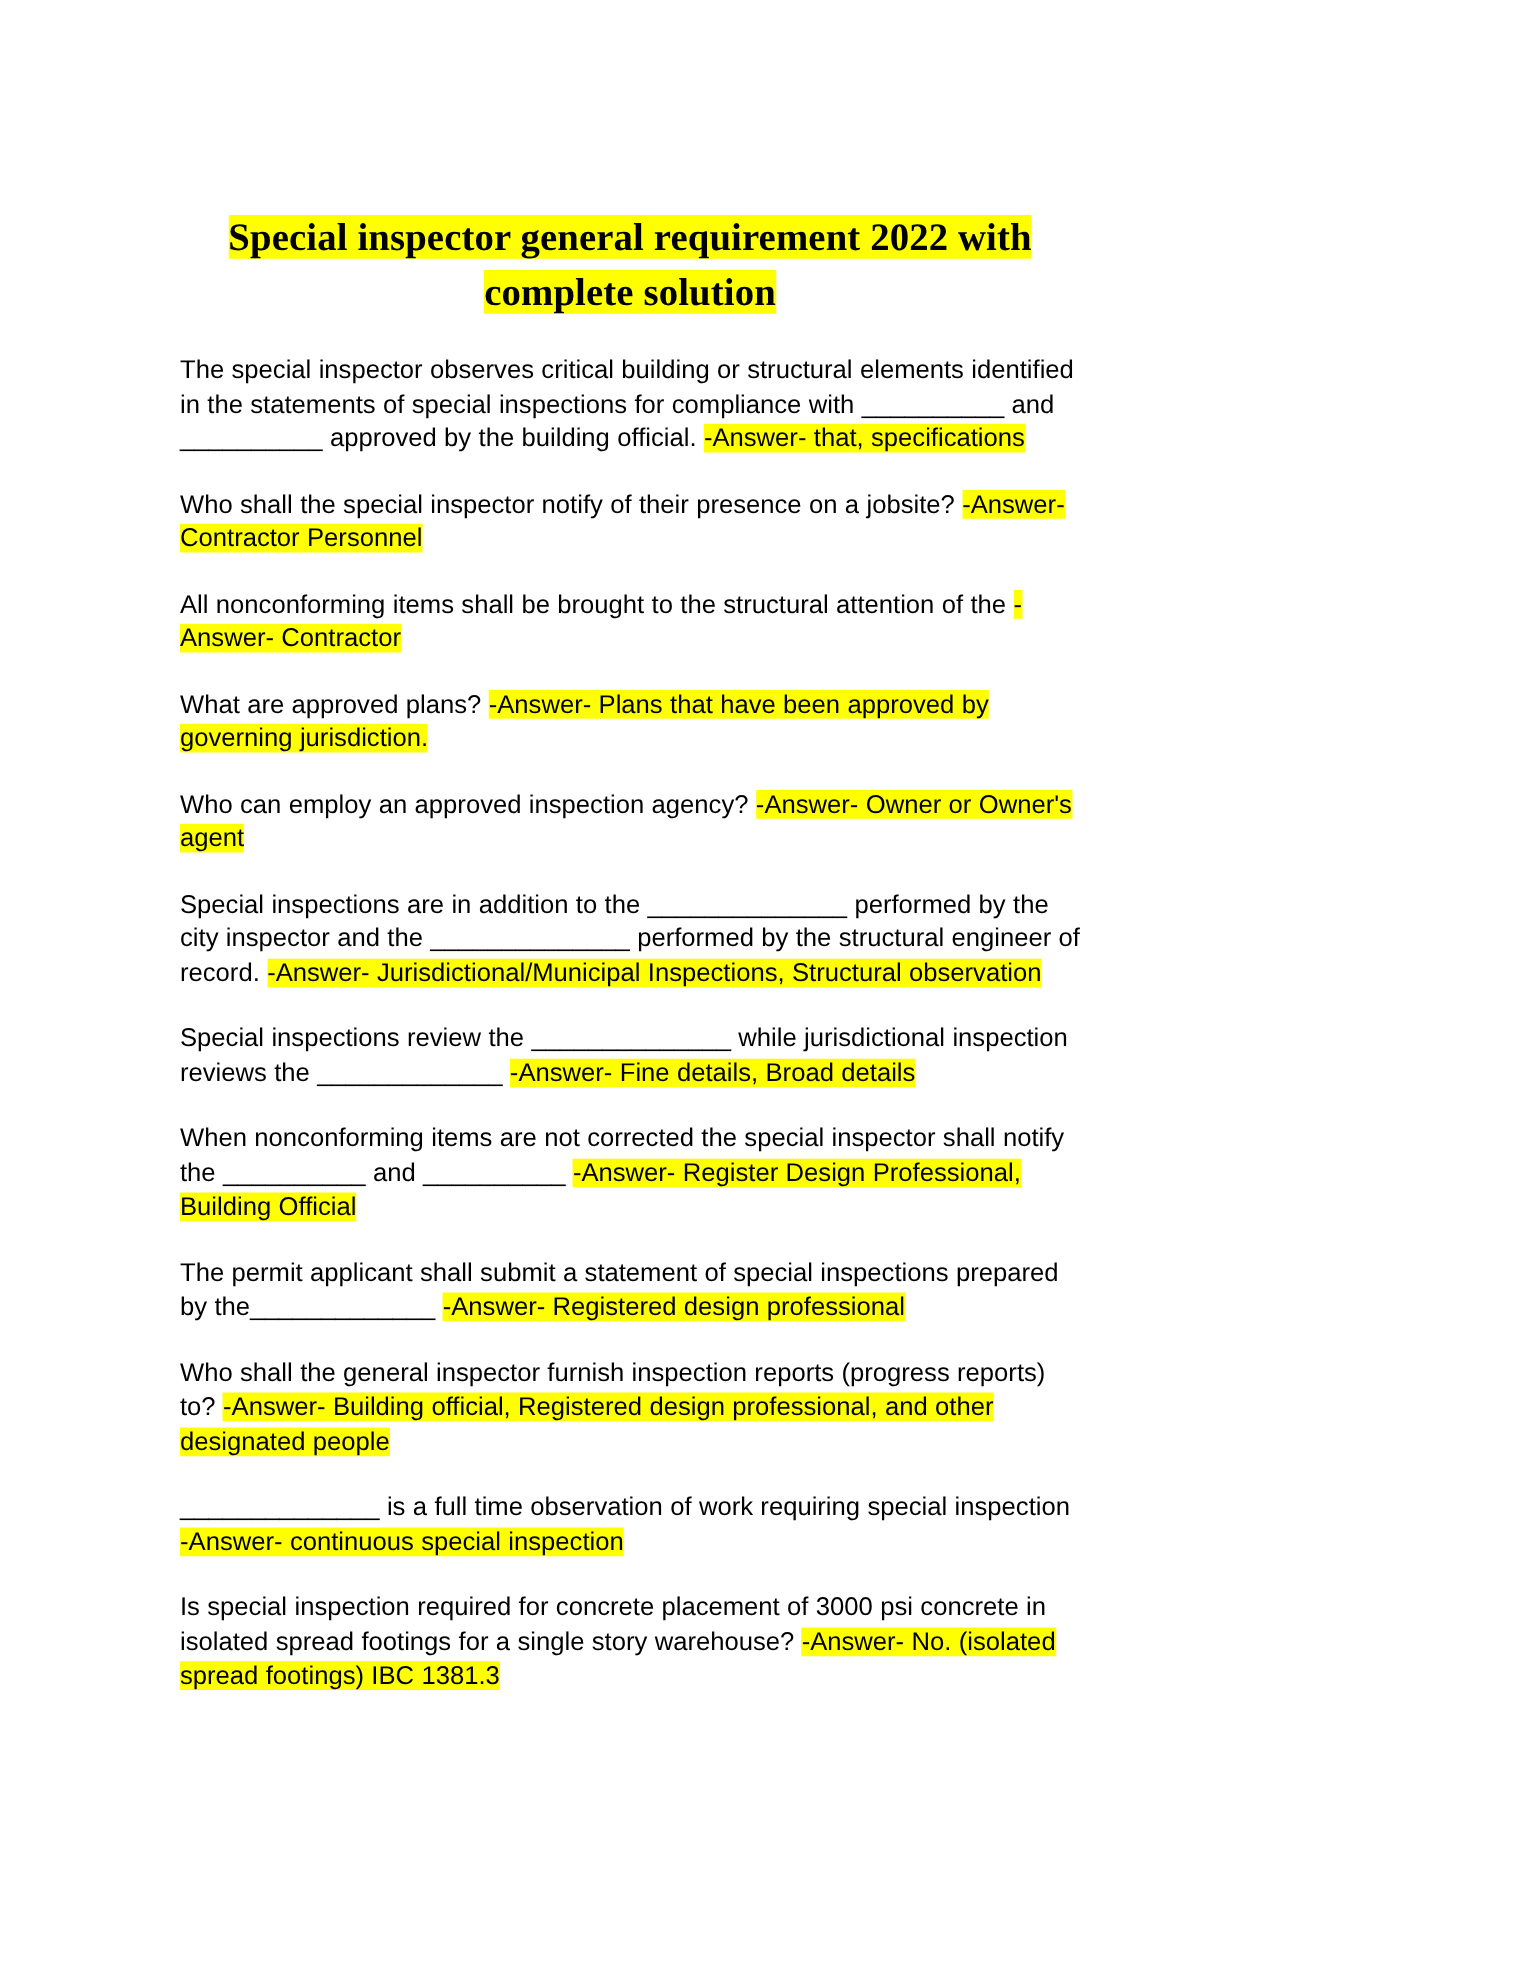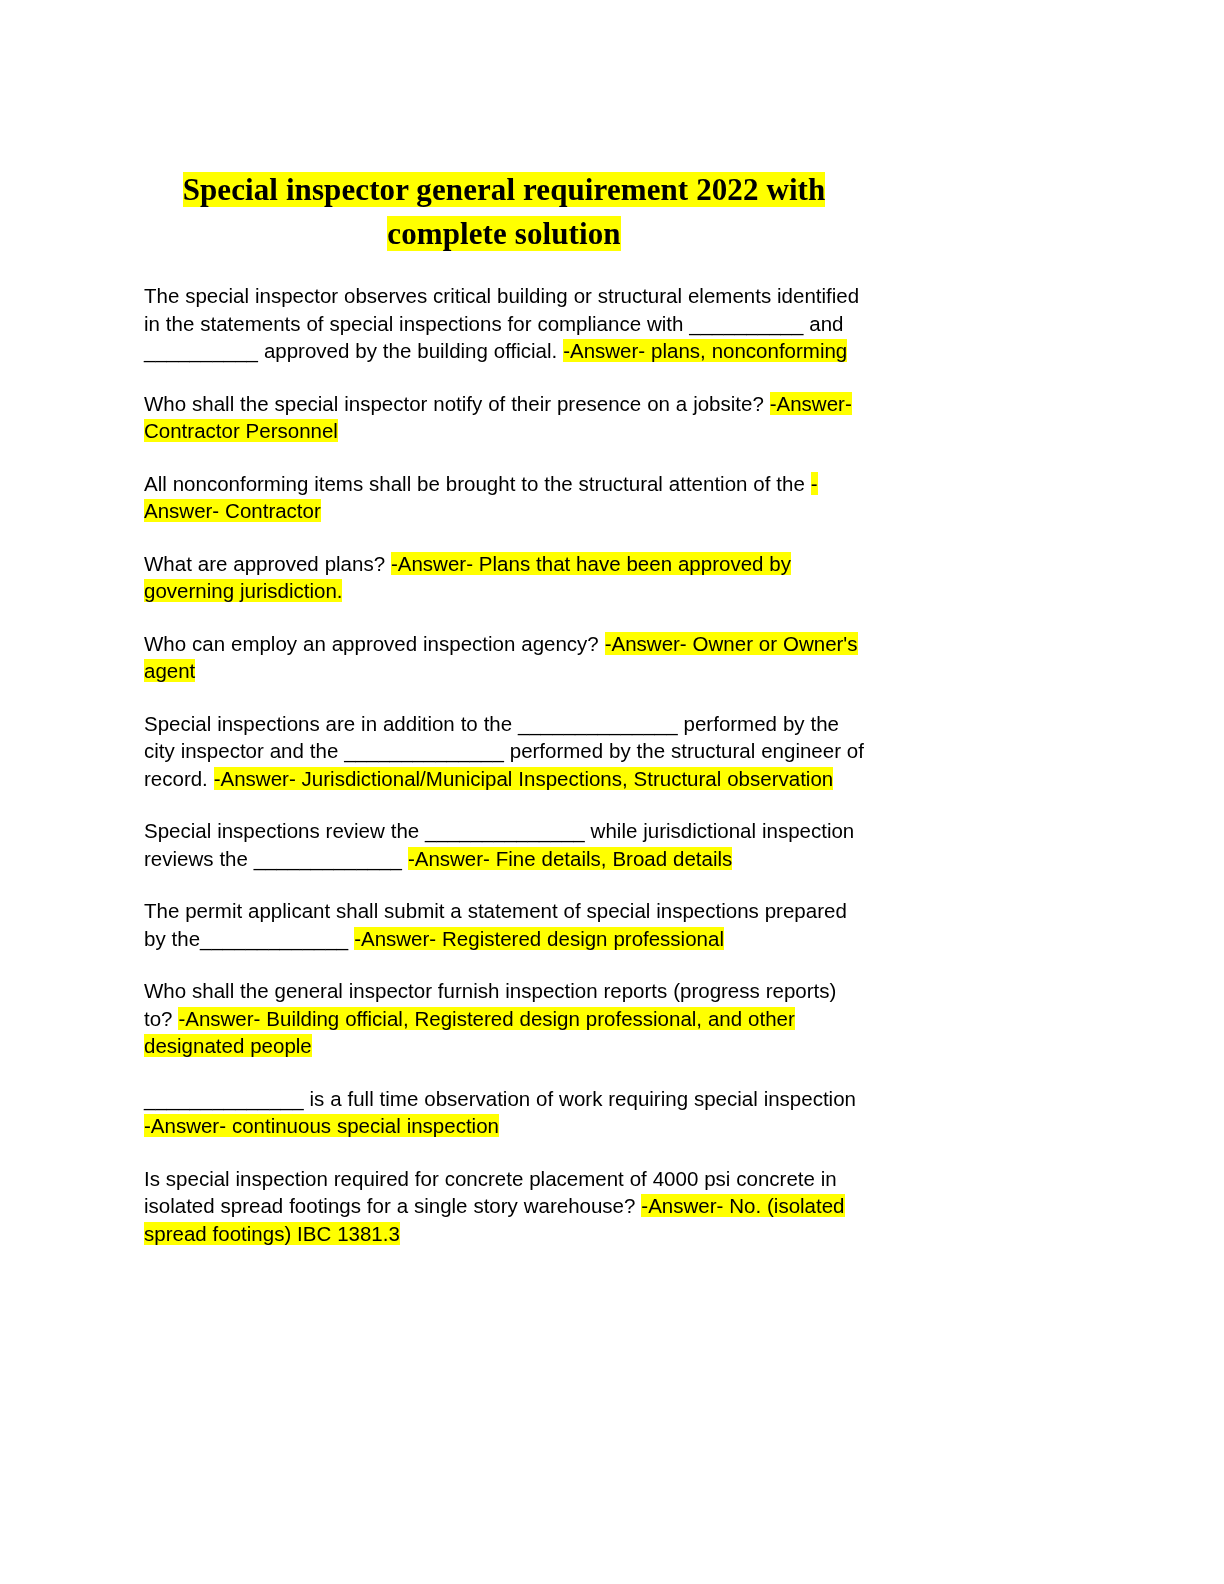--- a/index.html
+++ b/index.html
@@ -51,21 +51,21 @@
 <body>
 
 <div class="page">
 
   <h1 class="doc-title">
     <span class="hl">Special inspector general requirement 2022 with complete solution</span>
   </h1>
 
 
   <p class="qa">
-    <span>The special inspector observes critical building or structural elements identified in the statements of special inspections for compliance with __________ and __________ approved by the building official. </span><span class="hl"><span>-</span><span>Answer- plans, nonconforming</span></span><span></span>
+    <span>The special inspector observes critical building or structural elements identified in the statements of special inspections for compliance with __________ and __________ approved by the building official. </span><span class="hl"><span>-</span><span>Answer- that, specifications</span></span><span></span>
   </p>
 
   <p class="qa">
     <span>Who shall the special inspector notify of their presence on a jobsite? </span><span class="hl"><span>-</span><span>Answer- Contractor Personnel</span></span><span></span>
   </p>
 
   <p class="qa">
     <span>All nonconforming items shall be brought to the structural attention of the </span><span class="hl"><span>-</span><span>Answer- Contractor</span></span><span></span>
   </p>
 
@@ -78,31 +78,34 @@
   </p>
 
   <p class="qa">
     <span>Special inspections are in addition to the ______________ performed by the city inspector and the ______________ performed by the structural engineer of record. </span><span class="hl"><span></span><span>-Answer- Jurisdictional/Municipal Inspections, Structural observation</span></span><span></span>
   </p>
 
   <p class="qa">
     <span>Special inspections review the ______________ while jurisdictional inspection reviews the _____________ </span><span class="hl"><span>-</span><span>Answer- Fine details, Broad details</span></span><span></span>
   </p>
 
+  <p class="qa">
+    <span>When nonconforming items are not corrected the special inspector shall notify the __________ and __________ </span><span class="hl"><span>-</span><span>Answer- Register Design Professional, Building Official</span></span><span></span>
+  </p>
 
   <p class="qa">
     <span>The permit applicant shall submit a statement of special inspections prepared by the_____________ </span><span class="hl"><span></span><span>-Answer- Registered design professional</span></span><span></span>
   </p>
 
   <p class="qa">
     <span>Who shall the general inspector furnish inspection reports (progress reports) to? </span><span class="hl"><span></span><span>-Answer- Building official, Registered design professional, and other designated people</span></span><span></span>
   </p>
 
 
   <p class="qa">
     <span>______________ is a full time observation of work requiring special inspection </span><span class="hl"><span></span><span>-Answer- continuous special inspection</span></span><span></span>
   </p>
 
   <p class="qa">
-    <span>Is special inspection required for concrete placement of 4000 psi concrete in isolated spread footings for a single story warehouse? </span><span class="hl"><span>-</span><span>Answer- No. (isolated spread footings) IBC 1381.3</span></span><span></span>
+    <span>Is special inspection required for concrete placement of 3000 psi concrete in isolated spread footings for a single story warehouse? </span><span class="hl"><span>-</span><span>Answer- No. (isolated spread footings) IBC 1381.3</span></span><span></span>
   </p>
 
 </div>
 
 </body></html>

